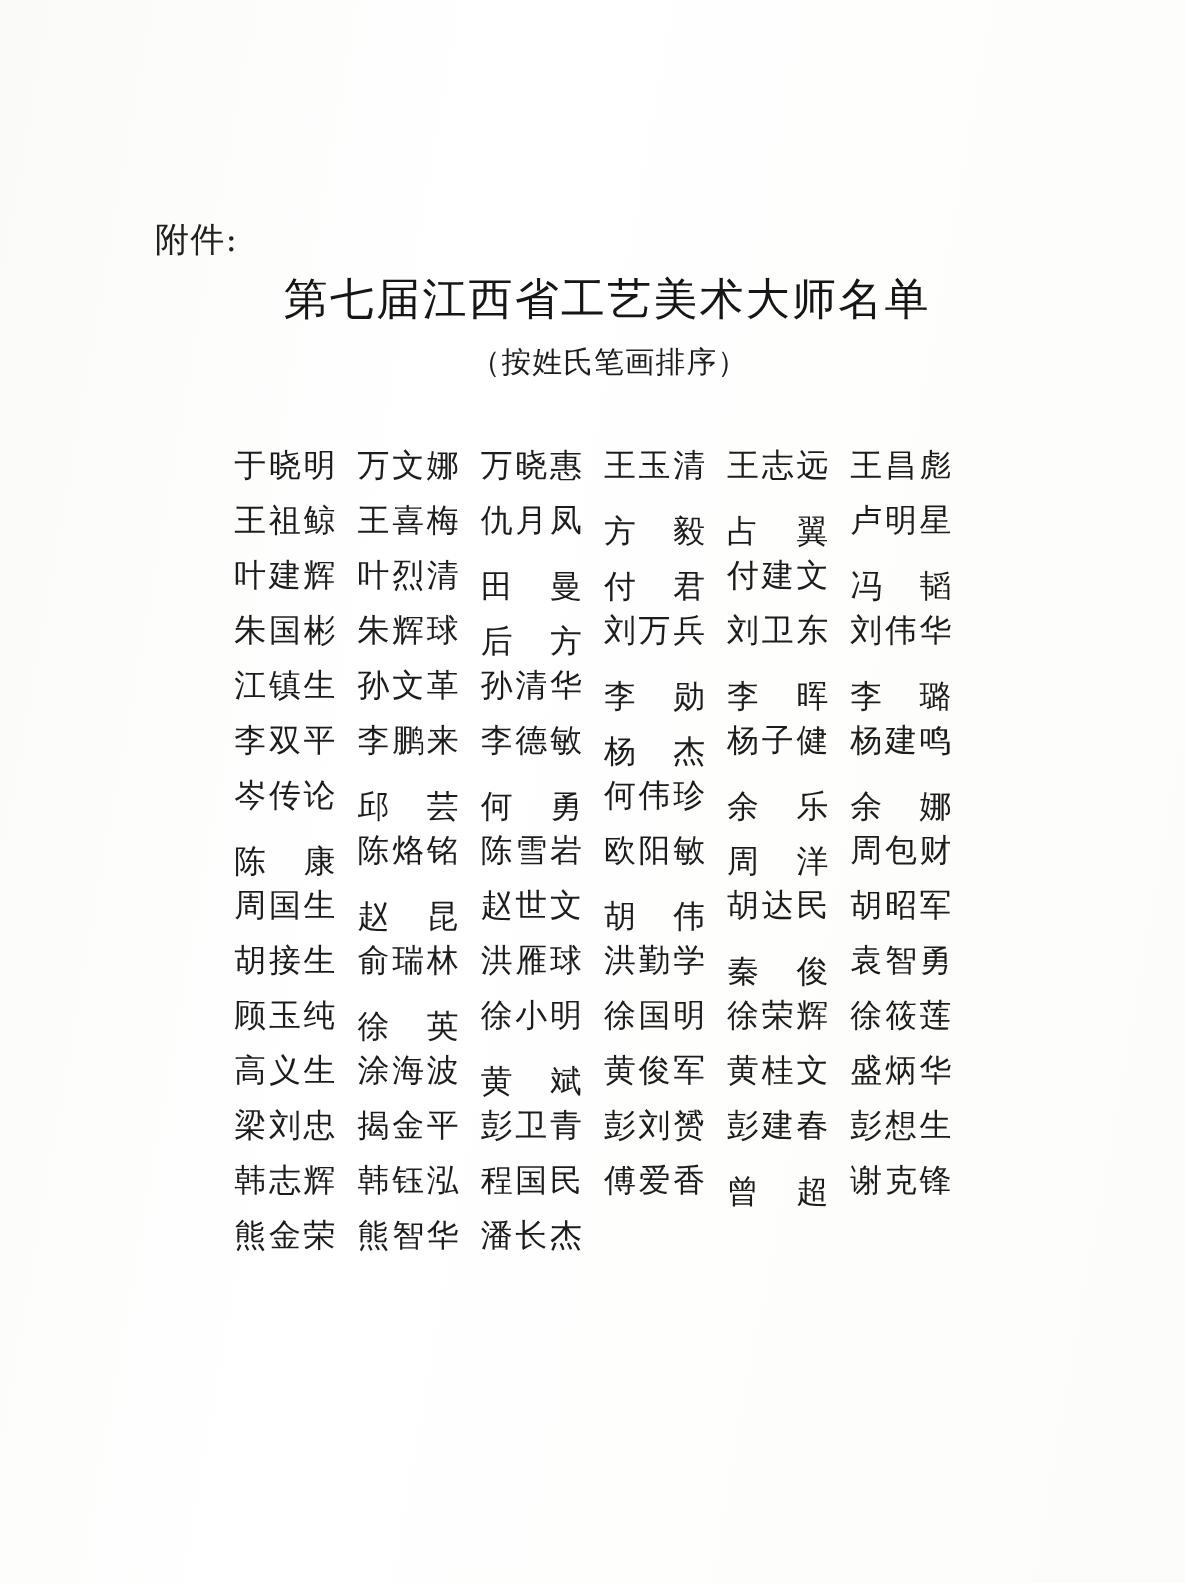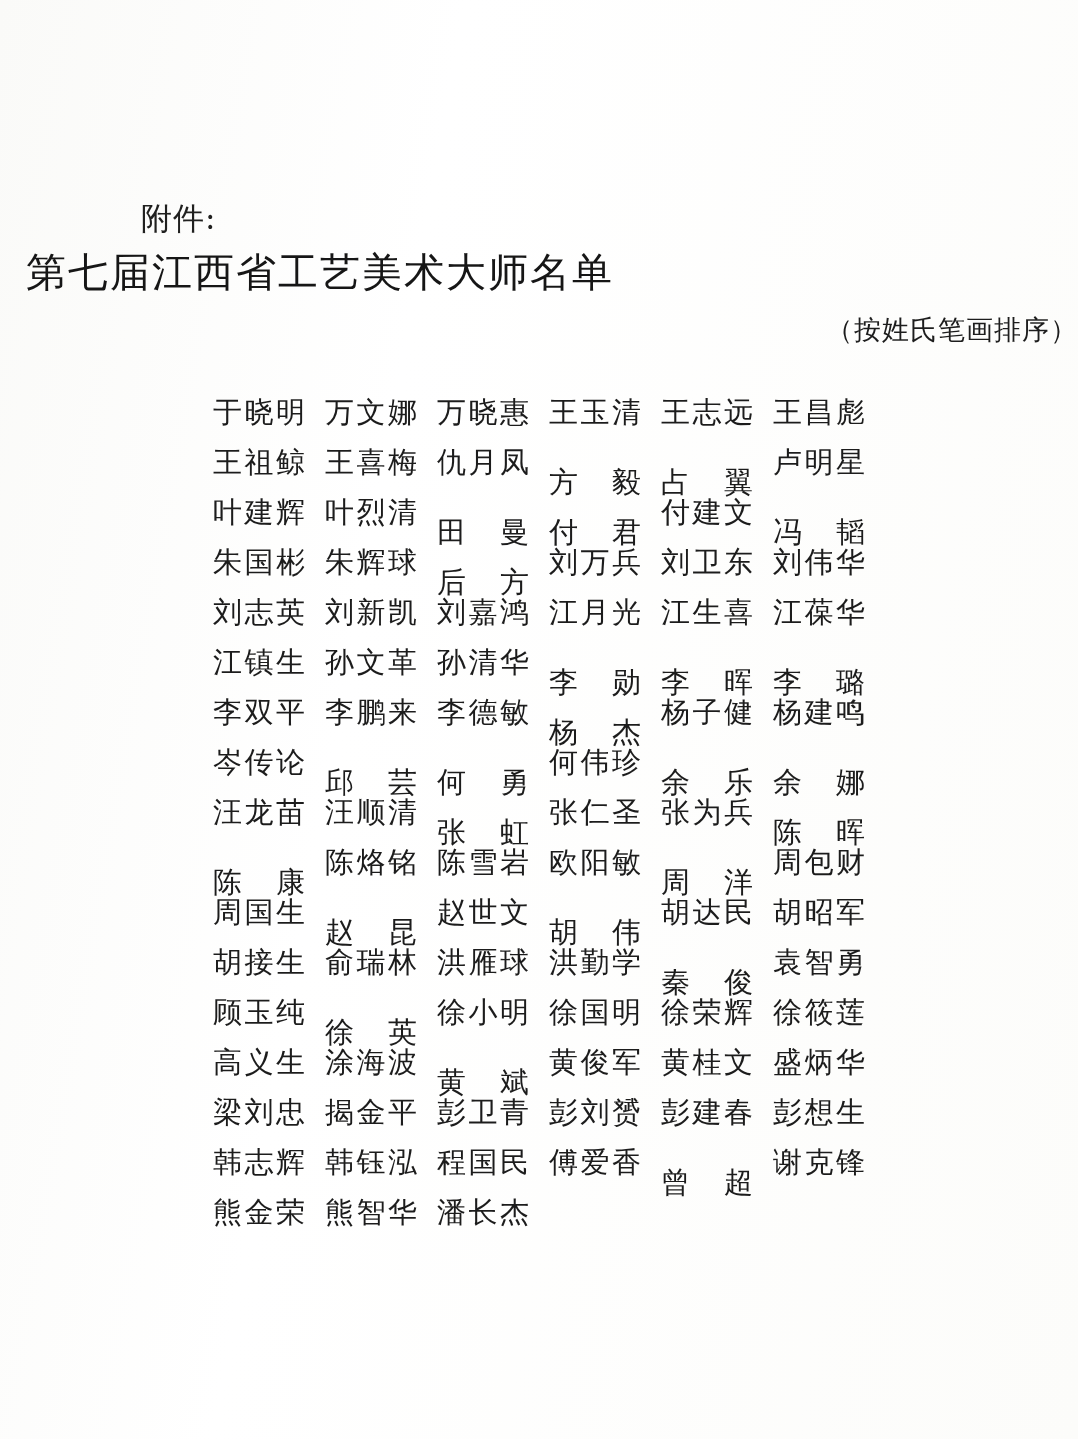--- a/index.html
+++ b/index.html
@@ -52,56 +52,57 @@
     font-family: "DejaVu Serif", "Liberation Serif", serif;
     white-space: nowrap;
   }
 
   
   .doc-title {
     position: absolute;
     left: 0;
     right: 0;
     top: 247px;
+    text-align: center;
     font-size: 40px;
     line-height: 1.25;
     letter-spacing: 2px;
     color: #161616;
     font-weight: 500;
     padding-left: 26px;
     white-space: nowrap;
   }
 
   
   .doc-subtitle {
     position: absolute;
     left: 0;
     right: 0;
     top: 312px;
-    text-align: right;
+    text-align: center;
     font-size: 27px;
     line-height: 1.3;
     letter-spacing: 1px;
     color: #1d1d1d;
     padding-left: 30px;
     white-space: nowrap;
   }
 
   
   .name-grid {
     position: absolute;
     left: 213px;
     top: 398px;
     width: 672px;
   }
 
   .name-row {
     display: flex;
     height: 50px;
-    align-items: flex-start;
+    align-items: center;
   }
 
   .name-cell {
     width: 112px;
     flex: 0 0 112px;
     font-size: 29px;
     line-height: 1;
     letter-spacing: 0;
     color: #1c1c1c;
     white-space: nowrap;
@@ -170,28 +171,20 @@
         </div>
         <div class="name-row">
           <div class="name-cell"><span class="name-text len3">朱国彬</span></div>
           <div class="name-cell"><span class="name-text len3">朱辉球</span></div>
           <div class="name-cell"><span class="name-text len2">后方</span></div>
           <div class="name-cell"><span class="name-text len3">刘万兵</span></div>
           <div class="name-cell"><span class="name-text len3">刘卫东</span></div>
           <div class="name-cell"><span class="name-text len3">刘伟华</span></div>
         </div>
         <div class="name-row">
-          <div class="name-cell"><span class="name-text len3">刘志英</span></div>
-          <div class="name-cell"><span class="name-text len3">刘新凯</span></div>
-          <div class="name-cell"><span class="name-text len3">刘嘉鸿</span></div>
-          <div class="name-cell"><span class="name-text len3">江月光</span></div>
-          <div class="name-cell"><span class="name-text len3">江生喜</span></div>
-          <div class="name-cell"><span class="name-text len3">江葆华</span></div>
-        </div>
-        <div class="name-row">
           <div class="name-cell"><span class="name-text len3">江镇生</span></div>
           <div class="name-cell"><span class="name-text len3">孙文革</span></div>
           <div class="name-cell"><span class="name-text len3">孙清华</span></div>
           <div class="name-cell"><span class="name-text len2">李勋</span></div>
           <div class="name-cell"><span class="name-text len2">李晖</span></div>
           <div class="name-cell"><span class="name-text len2">李璐</span></div>
         </div>
         <div class="name-row">
           <div class="name-cell"><span class="name-text len3">李双平</span></div>
           <div class="name-cell"><span class="name-text len3">李鹏来</span></div>
@@ -202,28 +195,20 @@
         </div>
         <div class="name-row">
           <div class="name-cell"><span class="name-text len3">岑传论</span></div>
           <div class="name-cell"><span class="name-text len2">邱芸</span></div>
           <div class="name-cell"><span class="name-text len2">何勇</span></div>
           <div class="name-cell"><span class="name-text len3">何伟珍</span></div>
           <div class="name-cell"><span class="name-text len2">余乐</span></div>
           <div class="name-cell"><span class="name-text len2">余娜</span></div>
         </div>
         <div class="name-row">
-          <div class="name-cell"><span class="name-text len3">汪龙苗</span></div>
-          <div class="name-cell"><span class="name-text len3">汪顺清</span></div>
-          <div class="name-cell"><span class="name-text len2">张虹</span></div>
-          <div class="name-cell"><span class="name-text len3">张仁圣</span></div>
-          <div class="name-cell"><span class="name-text len3">张为兵</span></div>
-          <div class="name-cell"><span class="name-text len2">陈晖</span></div>
-        </div>
-        <div class="name-row">
           <div class="name-cell"><span class="name-text len2">陈康</span></div>
           <div class="name-cell"><span class="name-text len3">陈烙铭</span></div>
           <div class="name-cell"><span class="name-text len3">陈雪岩</span></div>
           <div class="name-cell"><span class="name-text len3">欧阳敏</span></div>
           <div class="name-cell"><span class="name-text len2">周洋</span></div>
           <div class="name-cell"><span class="name-text len3">周包财</span></div>
         </div>
         <div class="name-row">
           <div class="name-cell"><span class="name-text len3">周国生</span></div>
           <div class="name-cell"><span class="name-text len2">赵昆</span></div>

